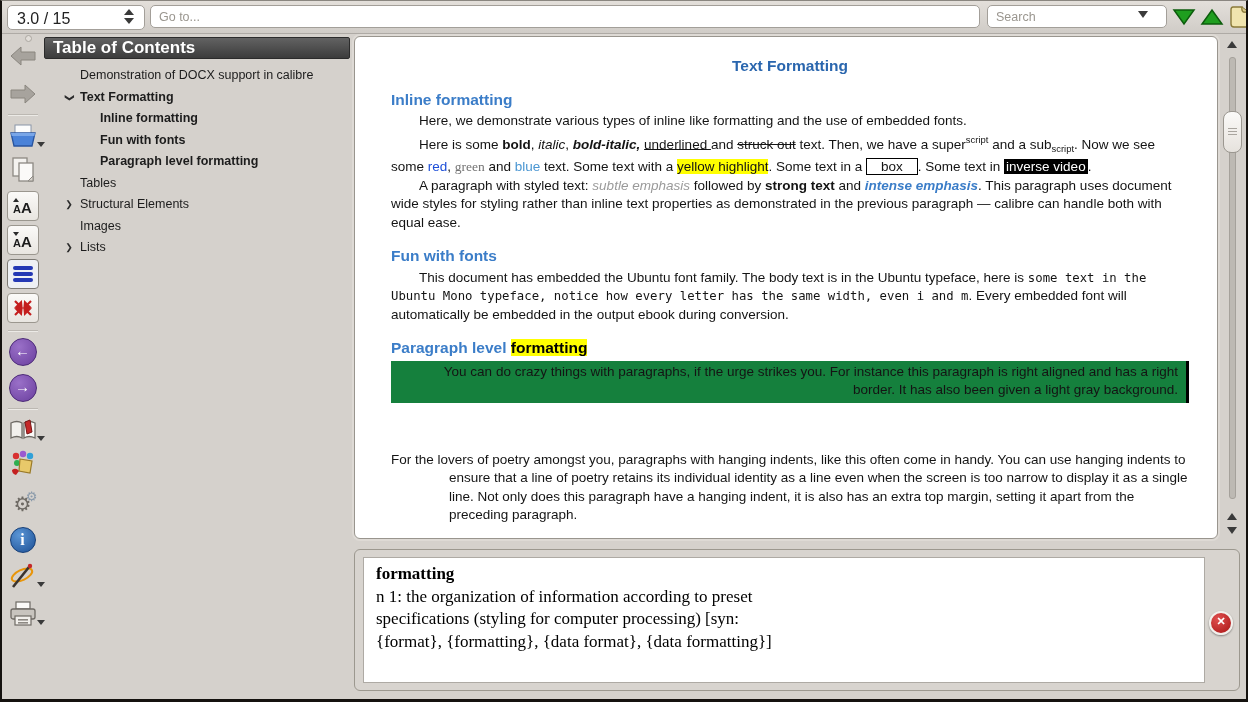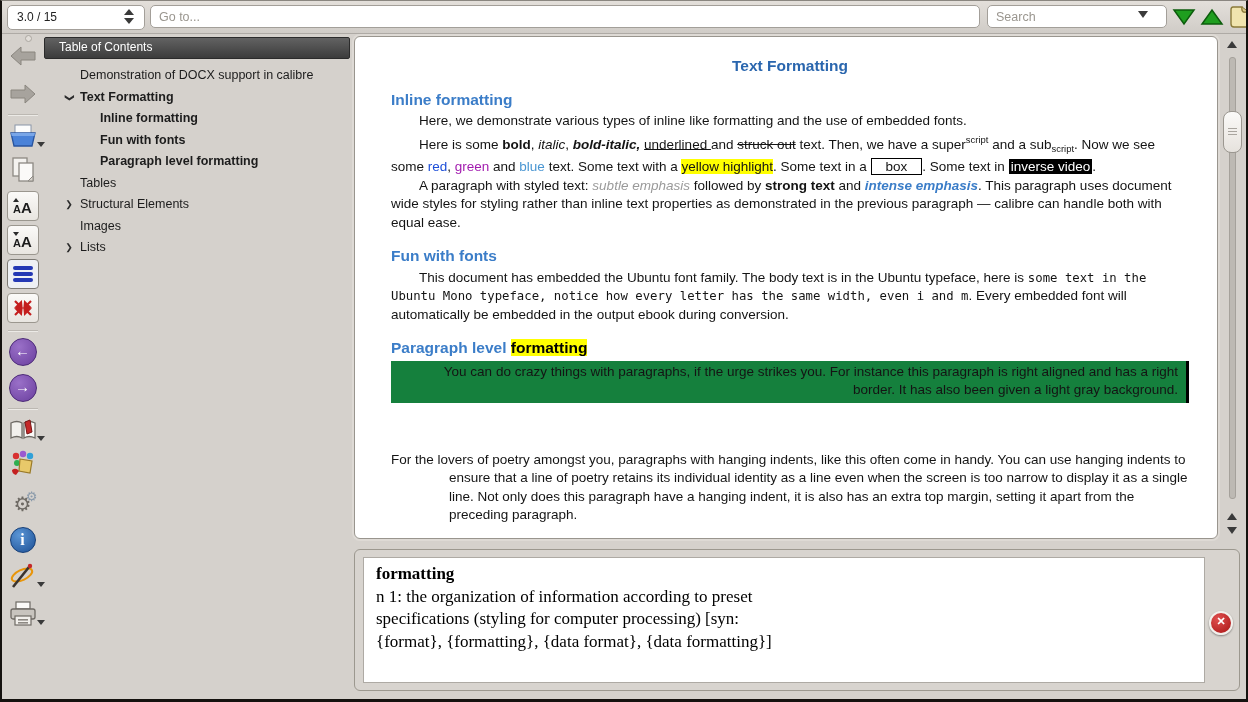--- a/index.html
+++ b/index.html
@@ -4,21 +4,21 @@
 <style>
   html,body{margin:0;padding:0;}
   body{width:1248px;height:702px;font-family:"Liberation Sans",sans-serif;}
   .window{position:relative;width:1248px;height:702px;background:#d5d1cc;overflow:hidden;
           box-sizing:border-box;border-left:2px solid #15120f;border-right:2px solid #15120f;
           border-bottom:3px solid #15120f;border-top:1px solid #8a8680;}
   
   .toolbar{position:absolute;left:0;top:0;right:0;height:32px;
            background:linear-gradient(#e3dfda,#d0ccc7);border-bottom:1px solid #aeaaa5;}
   .spinbox{position:absolute;left:5px;top:4px;width:136px;height:23px;background:#fff;
-           border:1px solid #a39f99;border-radius:5px;font-size:12px;color:#222;}
+           border:1px solid #a39f99;border-radius:5px;font-size:16px;color:#222;}
   .spinbox .val{position:absolute;left:9px;top:4px;}
   .spinarrows{position:absolute;right:8px;top:3px;width:12px;height:17px;cursor:pointer;}
   .tri{width:0;height:0;border-left:5px solid transparent;border-right:5px solid transparent;}
   .tri.up{border-bottom:6px solid #3a3a3a;margin-bottom:3px;}
   .tri.dn{border-top:6px solid #3a3a3a;}
   .txtfield{position:absolute;top:4px;height:23px;background:#fff;border:1px solid #a39f99;
             border-radius:5px;font-size:12.5px;color:#222;box-sizing:border-box;padding:0 8px;
             font-family:"Liberation Sans",sans-serif;outline:none;}
   .txtfield::placeholder{color:#9a968f;opacity:1;}
   .goto{left:148px;width:830px;}
@@ -47,42 +47,42 @@
               line-height:24px;text-align:center;}
   .info-circle{width:24px;height:24px;border-radius:50%;
                background:radial-gradient(circle at 35% 30%,#5b96d6,#1c4f94);
                border:1px solid #143e78;color:#fff;font-family:"Liberation Serif",serif;
                font-weight:bold;font-size:16px;line-height:23px;text-align:center;}
   .gear-glyph{color:#6e6a64;font-size:20px;line-height:20px;}
   .gear-small{position:absolute;right:2px;top:-2px;font-size:13px;color:#8a9aaa;}
   
   .tocpanel{position:absolute;left:42px;top:36px;width:306px;bottom:6px;}
   .tochdr{height:20px;background:linear-gradient(#626262,#3c3c3c);border:1px solid #2b2b2b;
-          border-radius:2px;color:#fff;font-weight:normal;font-size:12px;line-height:19px;
-          padding-left:14px;}
+          border-radius:2px;color:#fff;font-weight:bold;font-size:17px;line-height:19px;
+          padding-left:8px;}
   .toclist{margin-top:6px;}
   .toc-row{position:relative;height:21.5px;line-height:21.5px;font-size:12.5px;color:#1c1c1c;
            display:flex;align-items:center;cursor:pointer;}
   .toc-row.bold{font-weight:bold;}
   .toc-arrow{width:22px;text-align:center;font-size:9px;color:#2b2b2b;flex:0 0 auto;}
   
   .bookpanel{position:absolute;left:352px;top:35px;width:862px;height:501px;background:#fff;
              border:1px solid #99958e;border-radius:6px;box-shadow:0 0 0 2px #dedad5;}
   .bookcontent{position:absolute;left:36px;right:28px;top:16px;bottom:8px;overflow:hidden;
                font-size:13.5px;line-height:18.5px;color:#141414;}
   .b-title{text-align:center;color:#2a66ae;font-weight:bold;font-size:15.5px;margin:4px 0 12px;}
   .b-h2{color:#3b7dc8;font-weight:bold;font-size:15.5px;margin:15px 0 3px;}
   .b-p{margin:0;text-indent:28px;}
   .b-pright{margin:3px 0;background:#15803d;border-right:3px solid #000;text-align:right;
             padding:2px 8px 3px 30px;}
   .b-phang{margin-top:48px;padding-left:58px;text-indent:-58px;}
   .sb{font-weight:bold;} .si{font-style:italic;} .sbi{font-weight:bold;font-style:italic;}
   .su{text-decoration:underline;} .sst{text-decoration:line-through;}
   .ssup{vertical-align:super;font-size:70%;} .ssub{vertical-align:sub;font-size:70%;}
-  .sred{color:#1d4ed8;} .sgreen{color:#a21caf;} .sblue{color:#4a96d2;}
+  .sred{color:#1d4ed8;} .sgreen{color:#737373;font-family:Liberation Serif, serif;} .sblue{color:#4a96d2;}
   .shl{background:#ffff00;} .sbox{border:1px solid #000;padding:0 14px;}
   .sinv{background:#000;color:#fff;padding:0 2px;}
   .smono{font-family:"DejaVu Sans Mono",monospace;font-size:12.3px;}
   .ssubtle{color:#9a9a9a;font-style:italic;}
   .sintense{color:#3b7dc8;font-weight:bold;font-style:italic;}
   .shlb{background:#ffff00;color:#000;font-weight:bold;}
   
   .scrollcol{position:absolute;left:1218px;top:38px;width:24px;height:505px;}
   .scr-up{position:absolute;left:7px;top:2px;width:0;height:0;border-left:5px solid transparent;
           border-right:5px solid transparent;border-bottom:7px solid #3a3a3a;cursor:pointer;}

